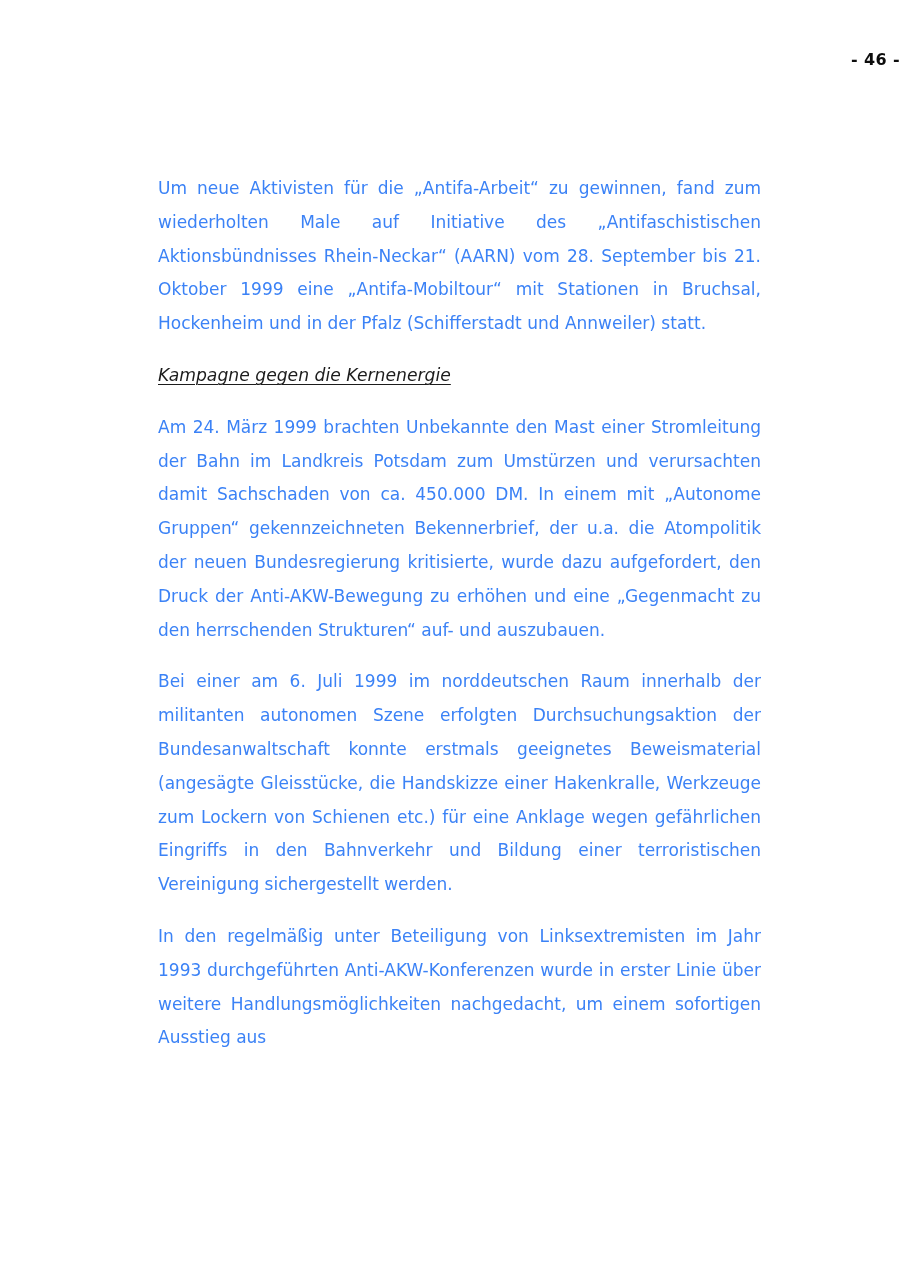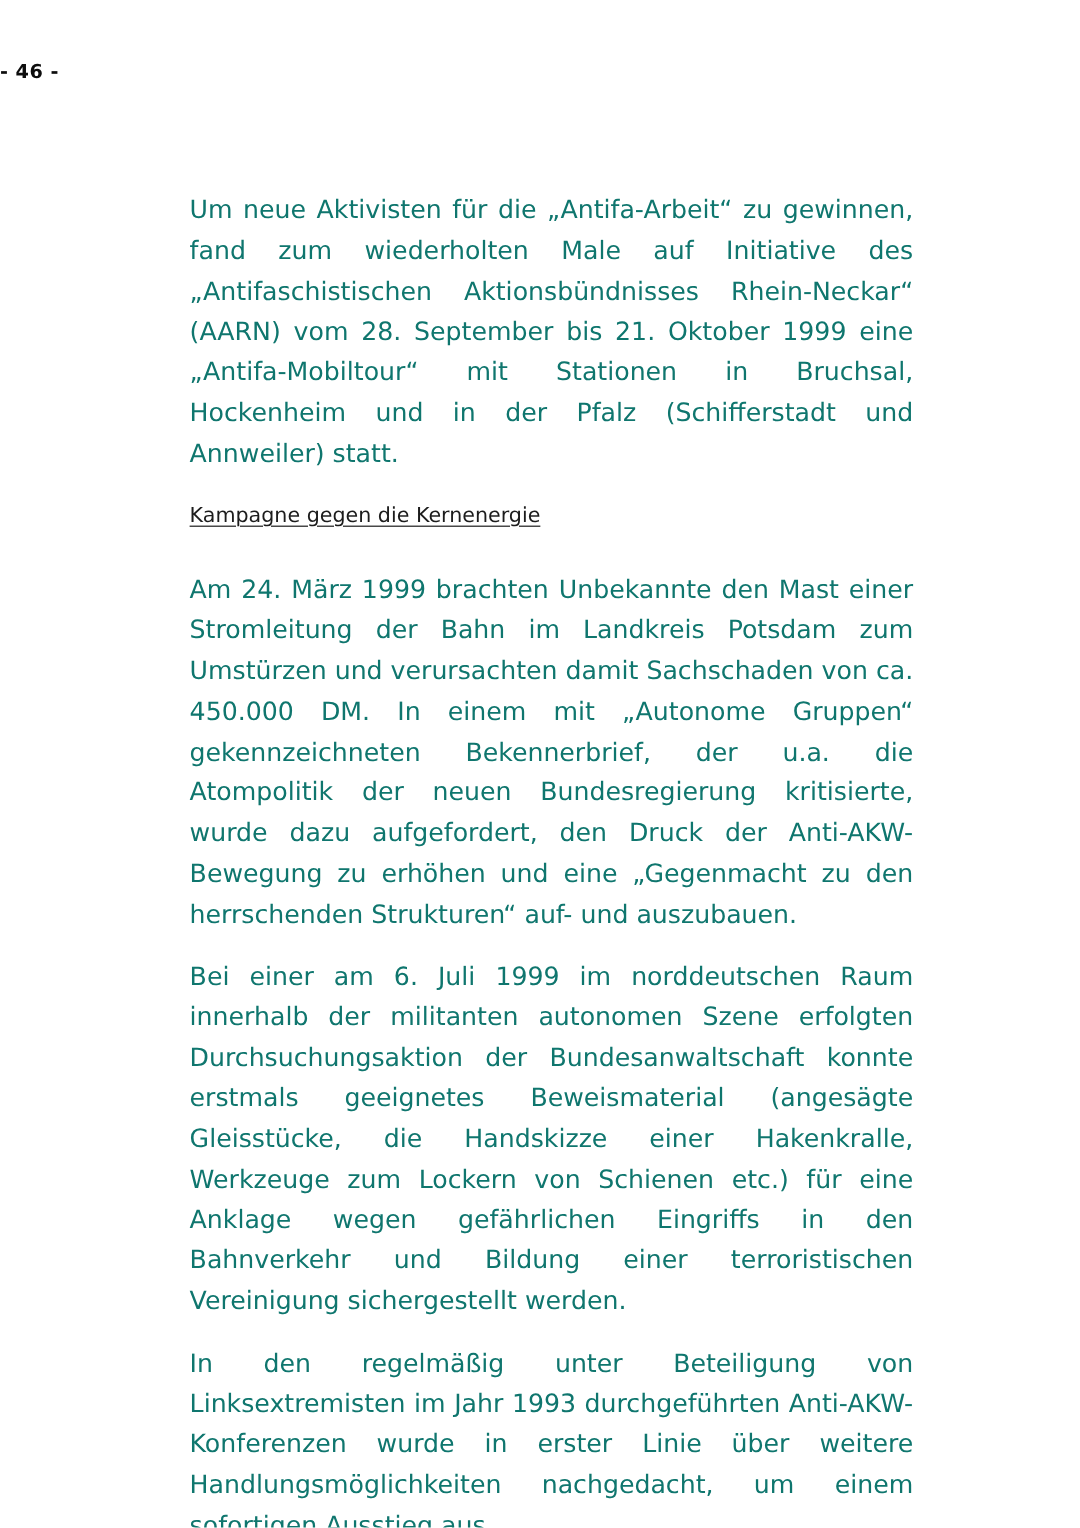--- a/index.html
+++ b/index.html
@@ -22,45 +22,45 @@
     inset: 0;
     background: #ffffff;
   }
 
   
   .page-header {
     position: absolute;
     top: 50px;
     left: 0;
     width: 900px;
-    text-align: left;
+    text-align: right;
   }
   .folio {
     font-size: 16px;
     font-weight: bold;
     letter-spacing: 0.4px;
     color: #0d0d0d;
     font-family: "DejaVu Sans", "Liberation Sans", sans-serif;
   }
 
   
   .text-column {
     position: absolute;
     left: 158px;
     top: 155px;
     width: 603px;
   }
 
   .para {
-    margin: 4px 0 18px 0;
-    font-size: 21px;
+    margin: 17px 0 18px 0;
+    font-size: 17px;
     line-height: 33.8px;
     text-align: justify;
     text-justify: inter-word;
-    color: #0f766e;
+    color: #3b82f6;
     hyphens: none;
     -webkit-hyphens: none;
   }
   .para.last-line-natural {
     text-align-last: left;
   }
 
   .section-heading {
     margin: 0 0 0 0;
     padding: 0;
@@ -68,21 +68,22 @@
     line-height: 33.8px;
     font-weight: normal;
     text-decoration: underline;
     text-underline-offset: 3px;
     text-decoration-thickness: 1px;
     color: #1c1c1c;
     display: block;
   }
 
   .heading-block {
-    margin: 0 0 28px 0;
+    margin: 0 0 18px 0;
+    font-style: italic;
   }
 </style>
 </head>
 <body>
 
 <div class="page">
 
   <div class="page-header">
     <span class="folio">- 46 -</span>
   </div>

